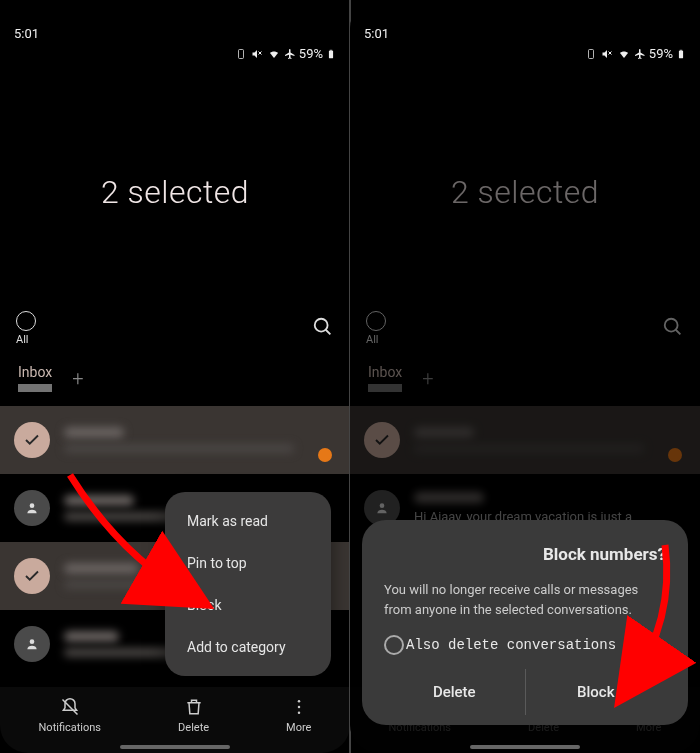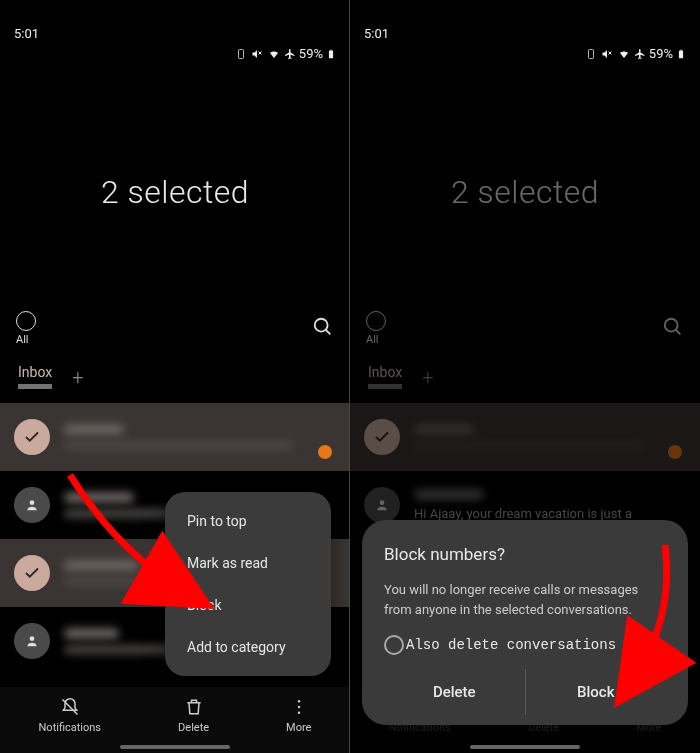--- a/index.html
+++ b/index.html
@@ -11,20 +11,21 @@
       background: #000;
       overflow: hidden;
       position: relative;
     }
     .phone {
       width: 350px;
       height: 753px;
       background: #000;
       position: relative;
       overflow: hidden;
+      border-radius: 28px;
     }
     .divider {
       position: absolute;
       left: 349px;
       top: 0;
       width: 2px;
       height: 753px;
       background: #444;
     }
     
@@ -55,21 +56,21 @@
       margin-top: 100px;
       padding: 0 16px;
     }
     .filter-all { display: flex; flex-direction: column; gap: 2px; color: #ddd; font-size: 11px; }
     .filter-all .circle {
       width: 20px; height: 20px; border: 1.8px solid #ddd; border-radius: 50%;
     }
     .search-icon { color: #ddd; }
     
     .tab-row { display: flex; align-items: center; gap: 20px; padding: 0 18px; margin-top: 18px; }
-    .tab-inbox { color: #cbb9b1; font-size: 14px; border-bottom: 5px solid #737373; padding-bottom: 4px; }
+    .tab-inbox { color: #cbb9b1; font-size: 14px; border-bottom: 8px solid #737373; padding-bottom: 4px; }
     .tab-plus { color: #888; font-size: 20px; font-weight: 300; }
     
     .list { margin-top: 14px; }
     .row {
       display: flex;
       align-items: center;
       padding: 16px 14px;
       gap: 14px;
       position: relative;
     }
@@ -151,21 +152,21 @@
     .dialog {
       position: absolute;
       left: 12px;
       right: 12px;
       bottom: 28px;
       background: #3a3a3a;
       border-radius: 24px;
       padding: 24px 22px 10px;
       color: #e8e8e8;
     }
-    .dialog h3 { font-size: 17px; font-weight: 400; margin-bottom: 16px; }
+    .dialog h3 { font-size: 17px; font-weight: 700; margin-bottom: 16px; text-align: right; }
     .dialog p { font-size: 13px; line-height: 1.5; color: #ccc; margin-bottom: 16px; }
     .dialog .chk-row { display: flex; align-items: center; gap: 2px; font-size: 14px; margin-bottom: 14px; font-family: Liberation Mono, monospace; }
     .dialog .chk { width: 20px; height: 20px; border: 2px solid #aaa; border-radius: 50%; }
     .dialog .dlg-buttons { display: flex; }
     .dlg-btn { flex: 1; text-align: center; padding: 14px 0; font-size: 15px; color: #e8e8e8; font-weight: 500; }
     .dlg-sep { width: 1px; background: #5a5a5a; }
     
     .arrow {
       position: absolute;
       pointer-events: none;
@@ -268,22 +269,22 @@
           </svg>
       </div>
       <div class="content-blur">
         <div class="blur-line top" style="width:55px"></div>
         <div class="blur-line sub" style="width:140px"></div>
       </div>
     </div>
   </div>
 
   <div class="popup">
+    <div class="popup-item">Mark as read</div>
     <div class="popup-item">Pin to top</div>
-    <div class="popup-item">Mark as read</div>
     <div class="popup-item">Block</div>
     <div class="popup-item">Add to category</div>
   </div>
 
   <div class="nav">
     <div class="nav-item">
       <svg width="20" height="20" viewBox="0 0 24 24" fill="none" stroke="currentColor" stroke-width="1.8">
           <path d="M6 8a6 6 0 0112 0v5l2 3H4l2-3V8z"></path>
           <line x1="3" y1="3" x2="21" y2="21"></line>
         </svg>

